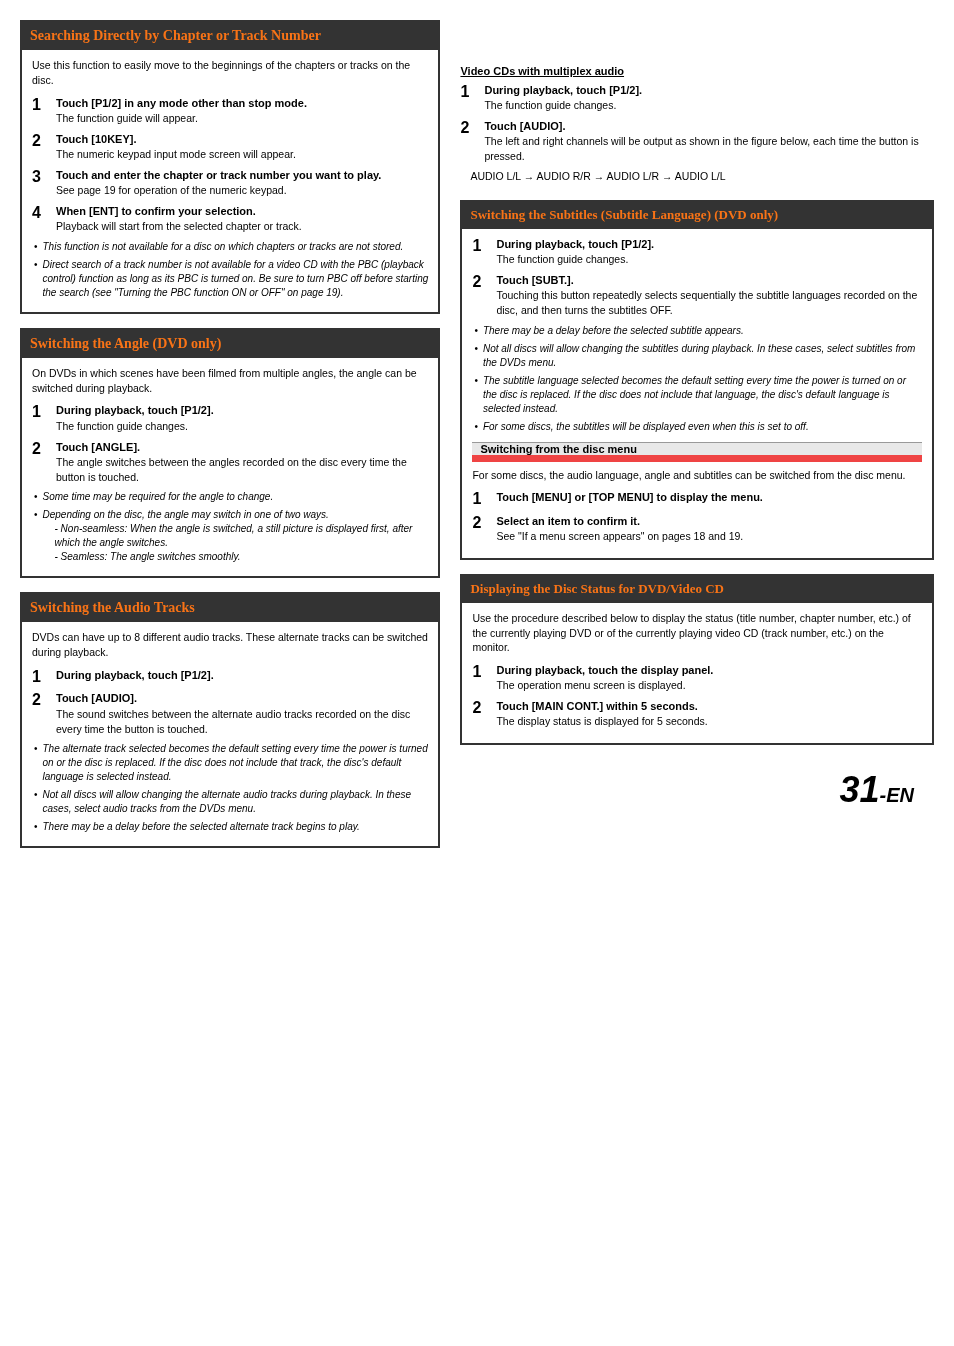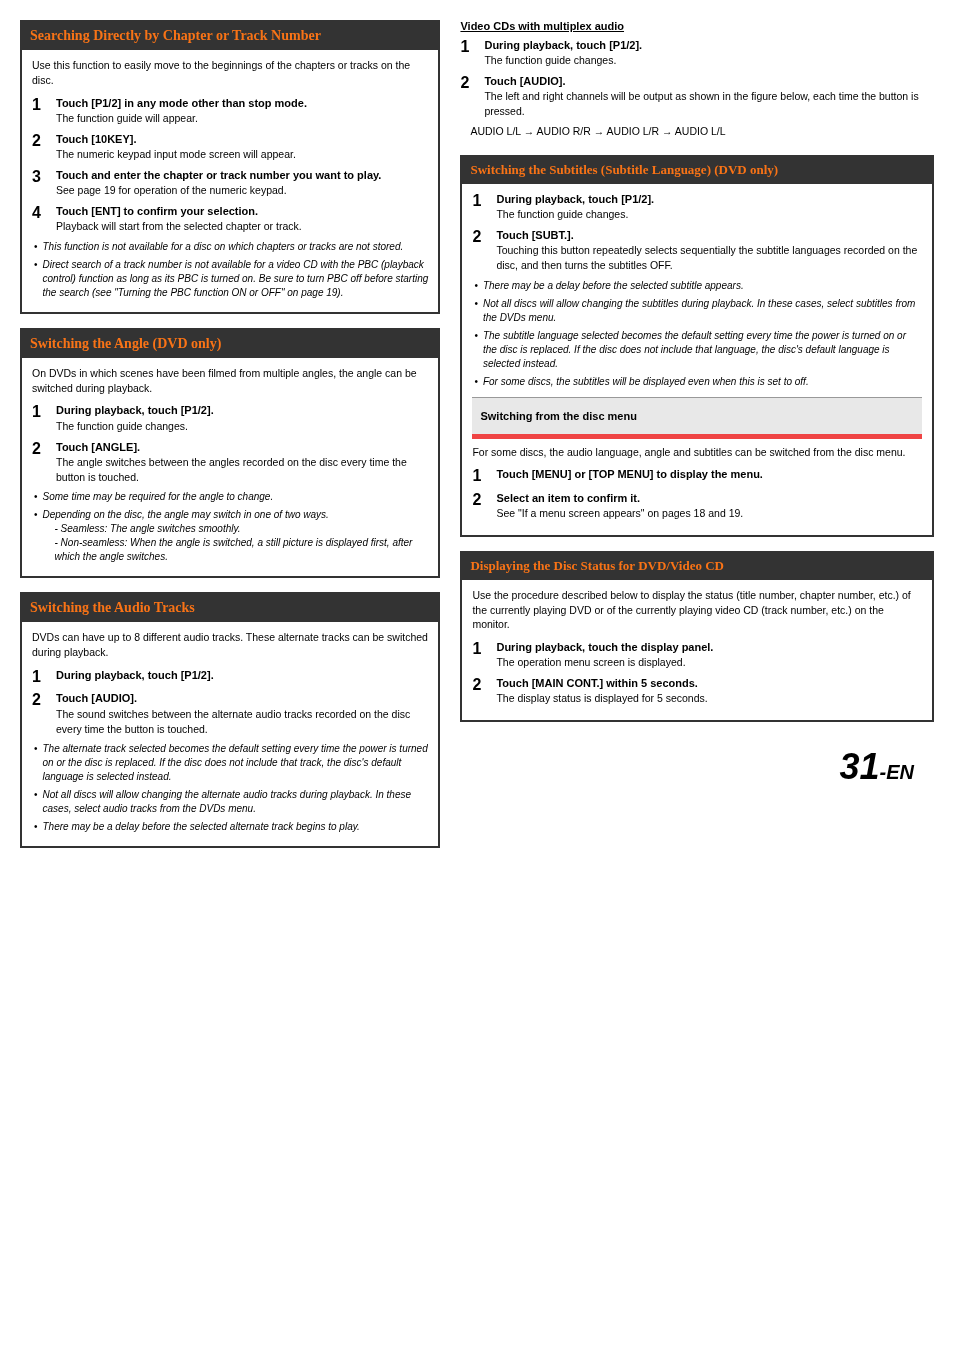--- a/index.html
+++ b/index.html
@@ -96,24 +96,24 @@
     }
     .sub-bullet {
       padding-left: 12px;
       font-style: italic;
       font-size: 10px;
       line-height: 1.4;
     }
     .subsection-title {
       background: #e8e8e8;
       border-top: 1px solid #999;
-      border-bottom: 5px solid #ef4444;
+      border-bottom: 7px solid #ef4444;
       font-weight: bold;
       font-size: 11px;
-      padding: 12px 8px;
+      padding: 0 8px;
       margin-top: 8px;
       margin-bottom: 6px;
     }
     .audio-chain {
       font-size: 10.5px;
       margin-top: 6px;
       margin-bottom: 18px;
       padding-left: 10px;
     }
     .page-number {
@@ -128,20 +128,21 @@
       font-style: italic;
     }
     .right-col .section-title {
       font-size: 13px;
     }
     .video-cd-label {
       font-weight: bold;
       font-size: 11px;
       text-decoration: underline;
       margin-bottom: 6px;
+      margin-top: 45px;
     }
   </style>
 </head>
 <body>
 
 <div class="page-layout">
 
   <div class="left-col">
 
     <div class="section">
@@ -169,21 +170,21 @@
           <span class="step-num">3</span>
           <div class="step-content">
             <div class="step-title">Touch and enter the chapter or track number you want to play.</div>
             <div class="step-sub">See page 19 for operation of the numeric keypad.</div>
           </div>
         </div>
 
         <div class="step">
           <span class="step-num">4</span>
           <div class="step-content">
-            <div class="step-title"><kbd>Touch [ENT] to confirm your selection.</kbd></div>
+            <div class="step-title"><kbd>When [ENT] to confirm your selection.</kbd></div>
             <div class="step-sub">Playback will start from the selected chapter or track.</div>
           </div>
         </div>
 
         <div class="bullet-list">
           <div class="bullet-item">
             <span class="bullet-dot">•</span>
             <span class="bullet-text">This function is not available for a disc on which chapters or tracks are not stored.</span>
           </div>
           <div class="bullet-item">
@@ -217,22 +218,22 @@
 
         <div class="bullet-list">
           <div class="bullet-item">
             <span class="bullet-dot">•</span>
             <span class="bullet-text">Some time may be required for the angle to change.</span>
           </div>
           <div class="bullet-item">
             <span class="bullet-dot">•</span>
             <div style="flex:1">
               <span class="bullet-text">Depending on the disc, the angle may switch in one of two ways.</span>
+              <div class="sub-bullet">- Non-seamless: When the angle is switched, a still picture is displayed first, after which the angle switches.</div>
               <div class="sub-bullet">- Seamless: The angle switches smoothly.</div>
-              <div class="sub-bullet">- Non-seamless: When the angle is switched, a still picture is displayed first, after which the angle switches.</div>
             </div>
           </div>
         </div>
       </div>
     </div>
 
     <div class="section">
       <div class="section-title">Switching the Audio Tracks</div>
       <div class="section-body">
         <p class="section-intro">DVDs can have up to 8 different audio tracks. These alternate tracks can be switched during playback.</p>

